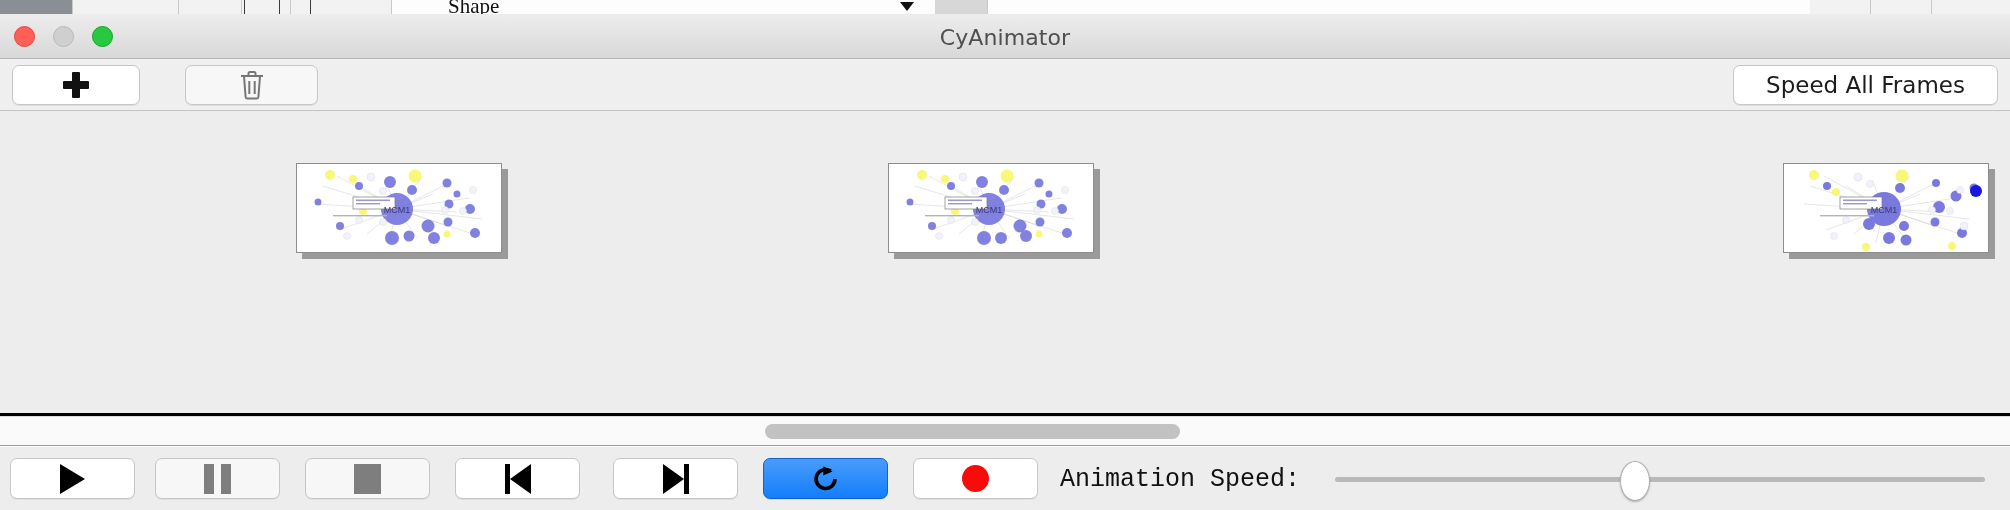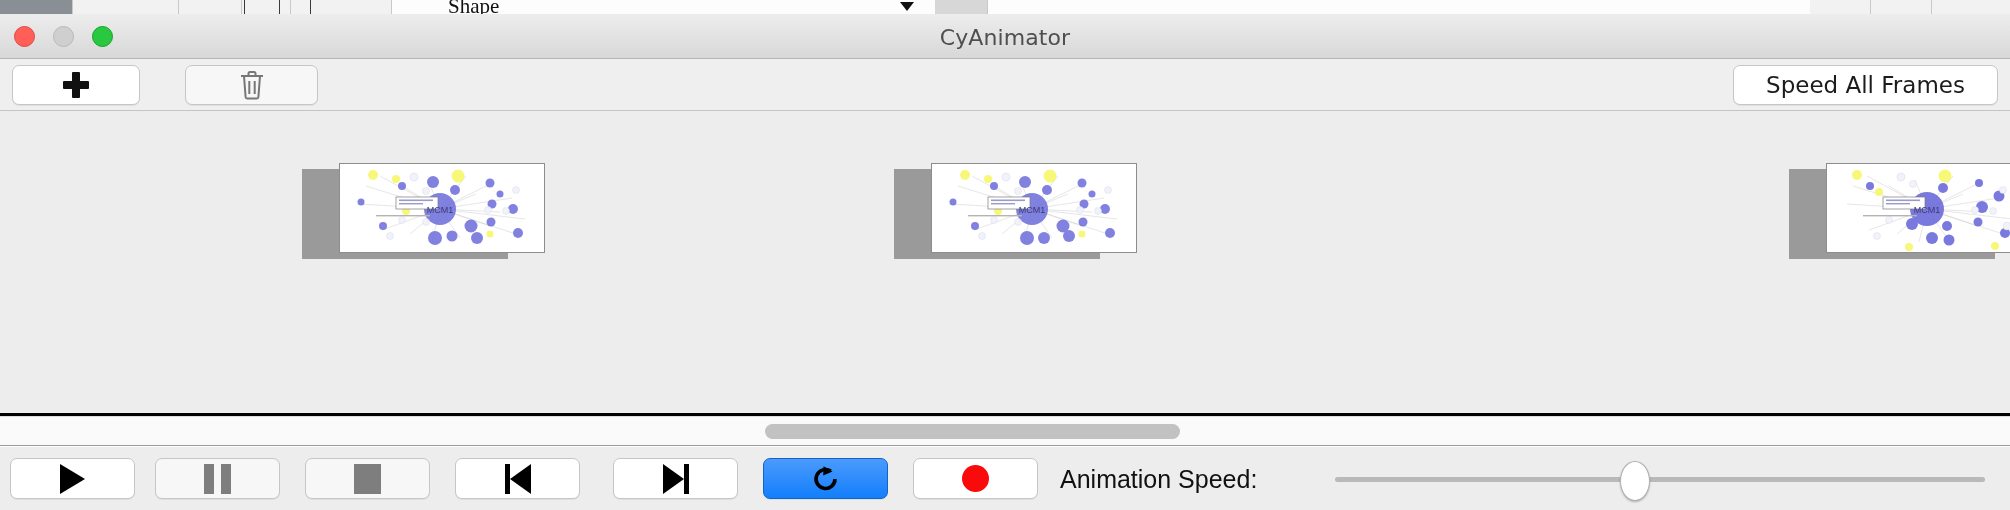--- a/index.html
+++ b/index.html
@@ -153,21 +153,20 @@
     background: #9a9a9a;
   }
   .thumb-card {
     position: absolute;
     left: 0; top: 0;
     width: 206px; height: 90px;
     background: #ffffff;
     border: 1px solid #8d8d8d;
     box-sizing: border-box;
     overflow: hidden;
-    margin-left: 43px;
   }
   .thumb-card svg { display: block; }
 
   
   #axis-line {
     position: absolute;
     left: 0; top: 302px;
     width: 2010px; height: 4px;
     background: #000;
   }
@@ -252,21 +251,21 @@
     width:0;height:0;border-top:15px solid transparent;border-bottom:15px solid transparent;
     border-left:21px solid #000;
   }
   .g-record { width: 27px; height: 27px; border-radius: 50%; background: #fa0a0a; }
 
   #speed-label {
     position: absolute;
     left: 1060px; top: 18px;
     font-size: 25px;
     color: #111;
-    font-family: Liberation Sans, sans-serif;
+    font-family: Liberation Mono, monospace;
     white-space: nowrap;
   }
   #speed-slider {
     position: absolute;
     left: 1335px; top: 30px;
     width: 650px; height: 5px;
   }
   #speed-track {
     position: absolute;
     left: 0; top: 0;

